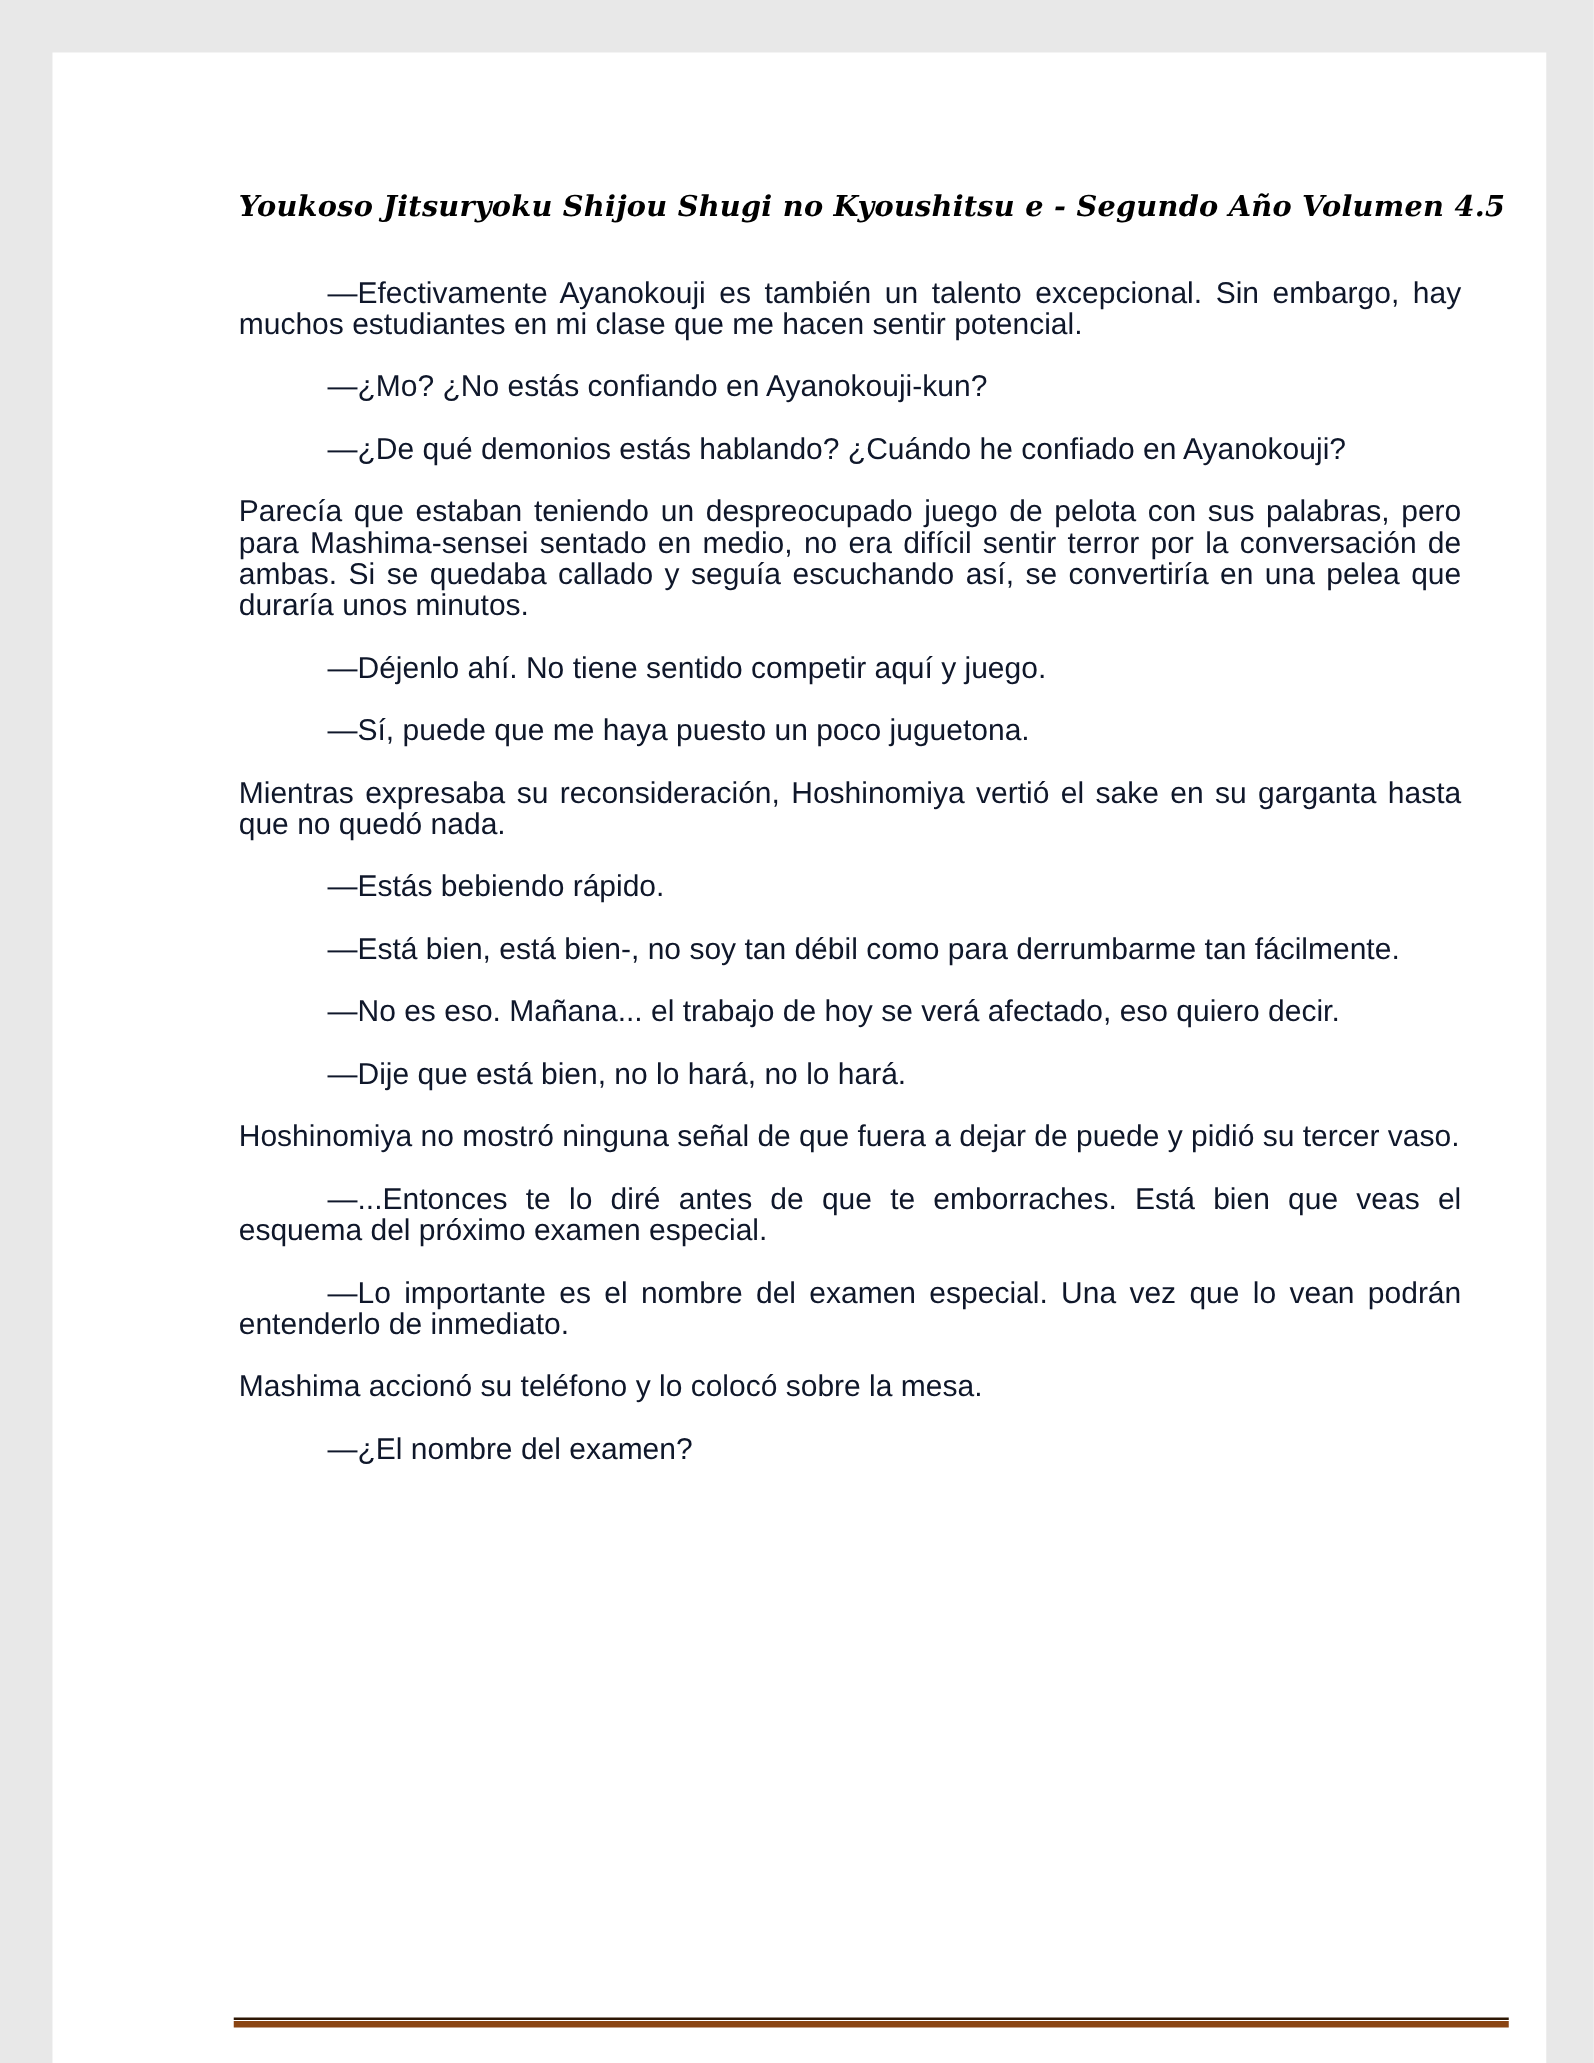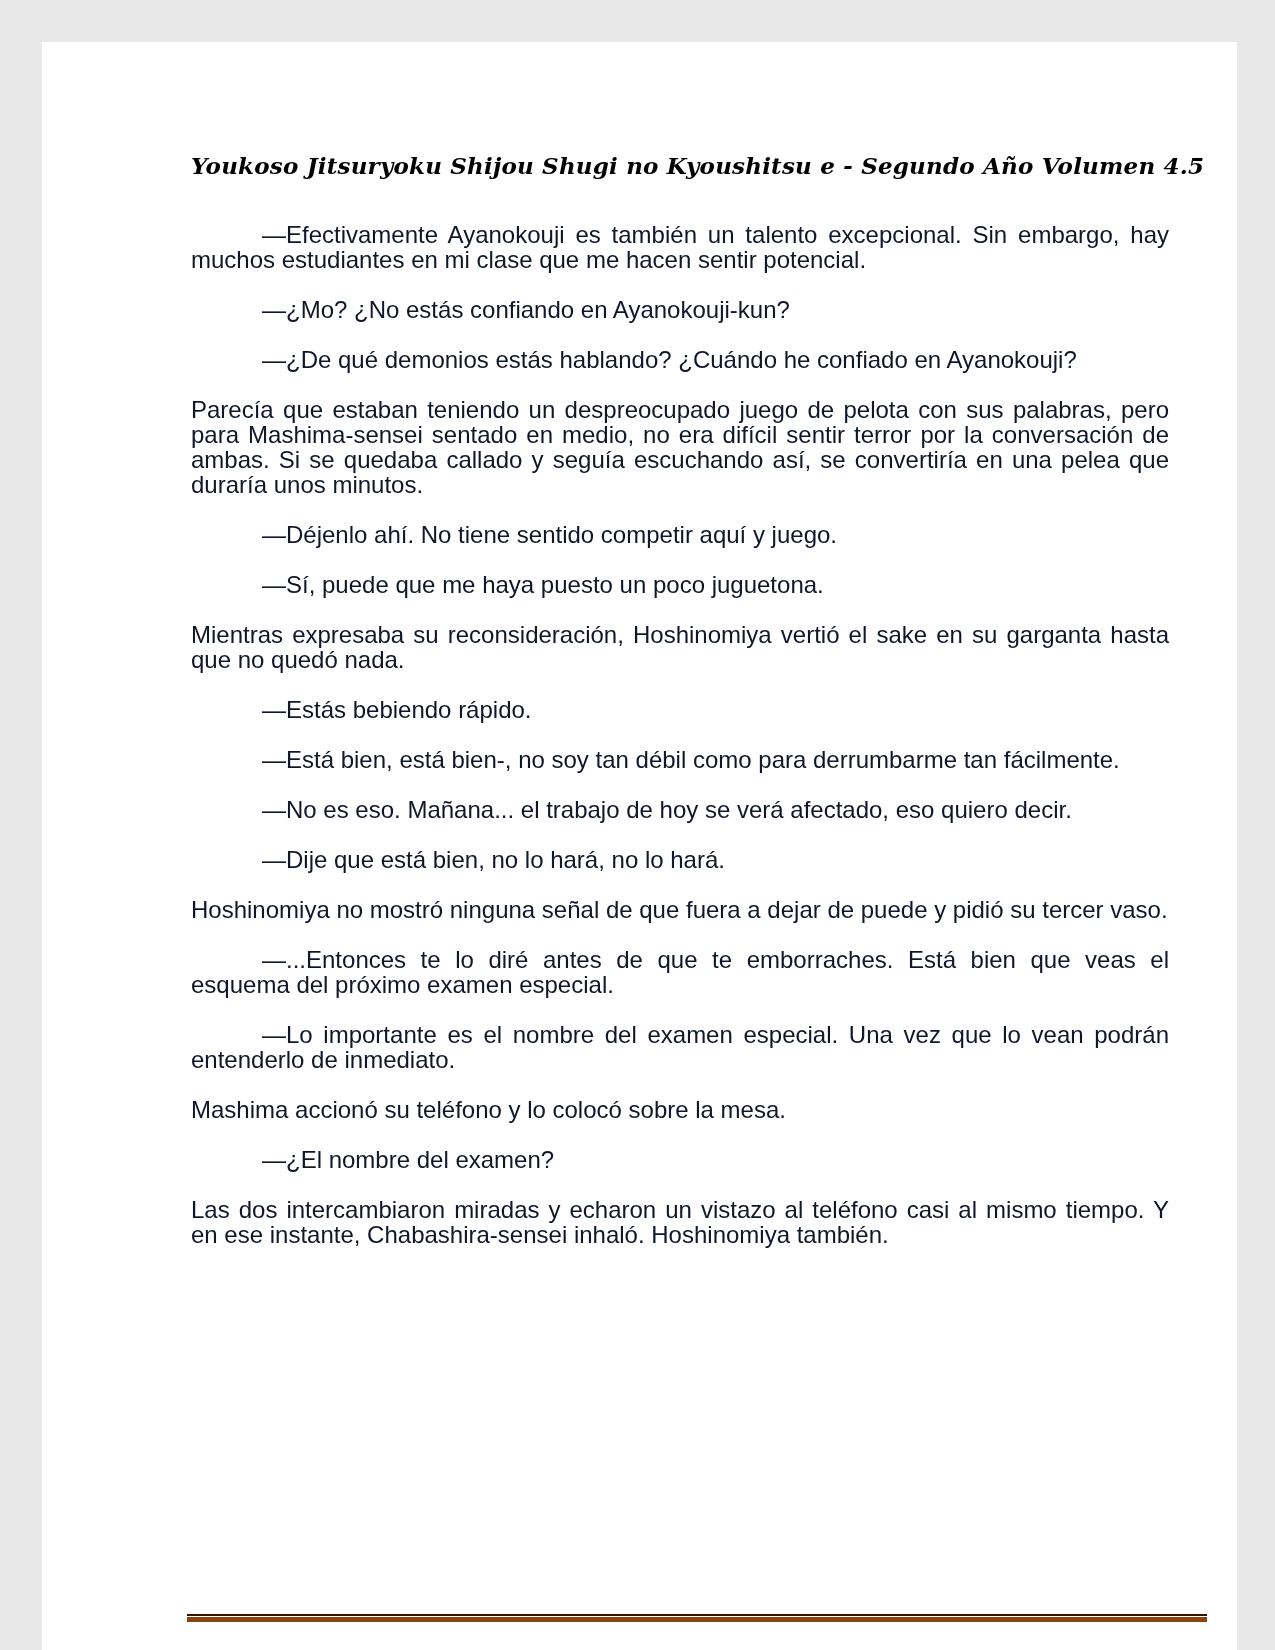--- a/index.html
+++ b/index.html
@@ -98,21 +98,20 @@
       <p class="para">Mientras expresaba su reconsideración, Hoshinomiya vertió el sake en su garganta hasta que no quedó nada.</p>
       <p class="para indent">—Estás bebiendo rápido.</p>
       <p class="para indent">—Está bien, está bien-, no soy tan débil como para derrumbarme tan fácilmente.</p>
       <p class="para indent">—No es eso. Mañana... el trabajo de hoy se verá afectado, eso quiero decir.</p>
       <p class="para indent">—Dije que está bien, no lo hará, no lo hará.</p>
       <p class="para">Hoshinomiya no mostró ninguna señal de que fuera a dejar de puede y pidió su tercer vaso.</p>
       <p class="para indent">—...Entonces te lo diré antes de que te emborraches. Está bien que veas el esquema del próximo examen especial.</p>
       <p class="para indent">—Lo importante es el nombre del examen especial. Una vez que lo vean podrán entenderlo de inmediato.</p>
       <p class="para">Mashima accionó su teléfono y lo colocó sobre la mesa.</p>
       <p class="para indent">—¿El nombre del examen?</p>
-      <p class="para">Las dos intercambiaron miradas y echaron un vistazo al teléfono casi al mismo tiempo. Y en ese instante, Chabashira-sensei inhaló. Hoshinomiya también.</p>
     </div>
 
   <div class="page-footer">
     <div class="footer-rule" style="background: linear-gradient(rgb(46, 23, 4) 0px, rgb(46, 23, 4) 2px, rgb(255, 255, 255) 2px, rgb(255, 255, 255) 2.8px, rgb(138, 68, 18) 2.8px, rgb(138, 68, 18) 100%);"></div>
     <div class="footer-row">
       <span class="footer-translator">Gladheim Tranlations</span>
       <span class="footer-page">Página 11</span>
     </div>
   </div>
 

